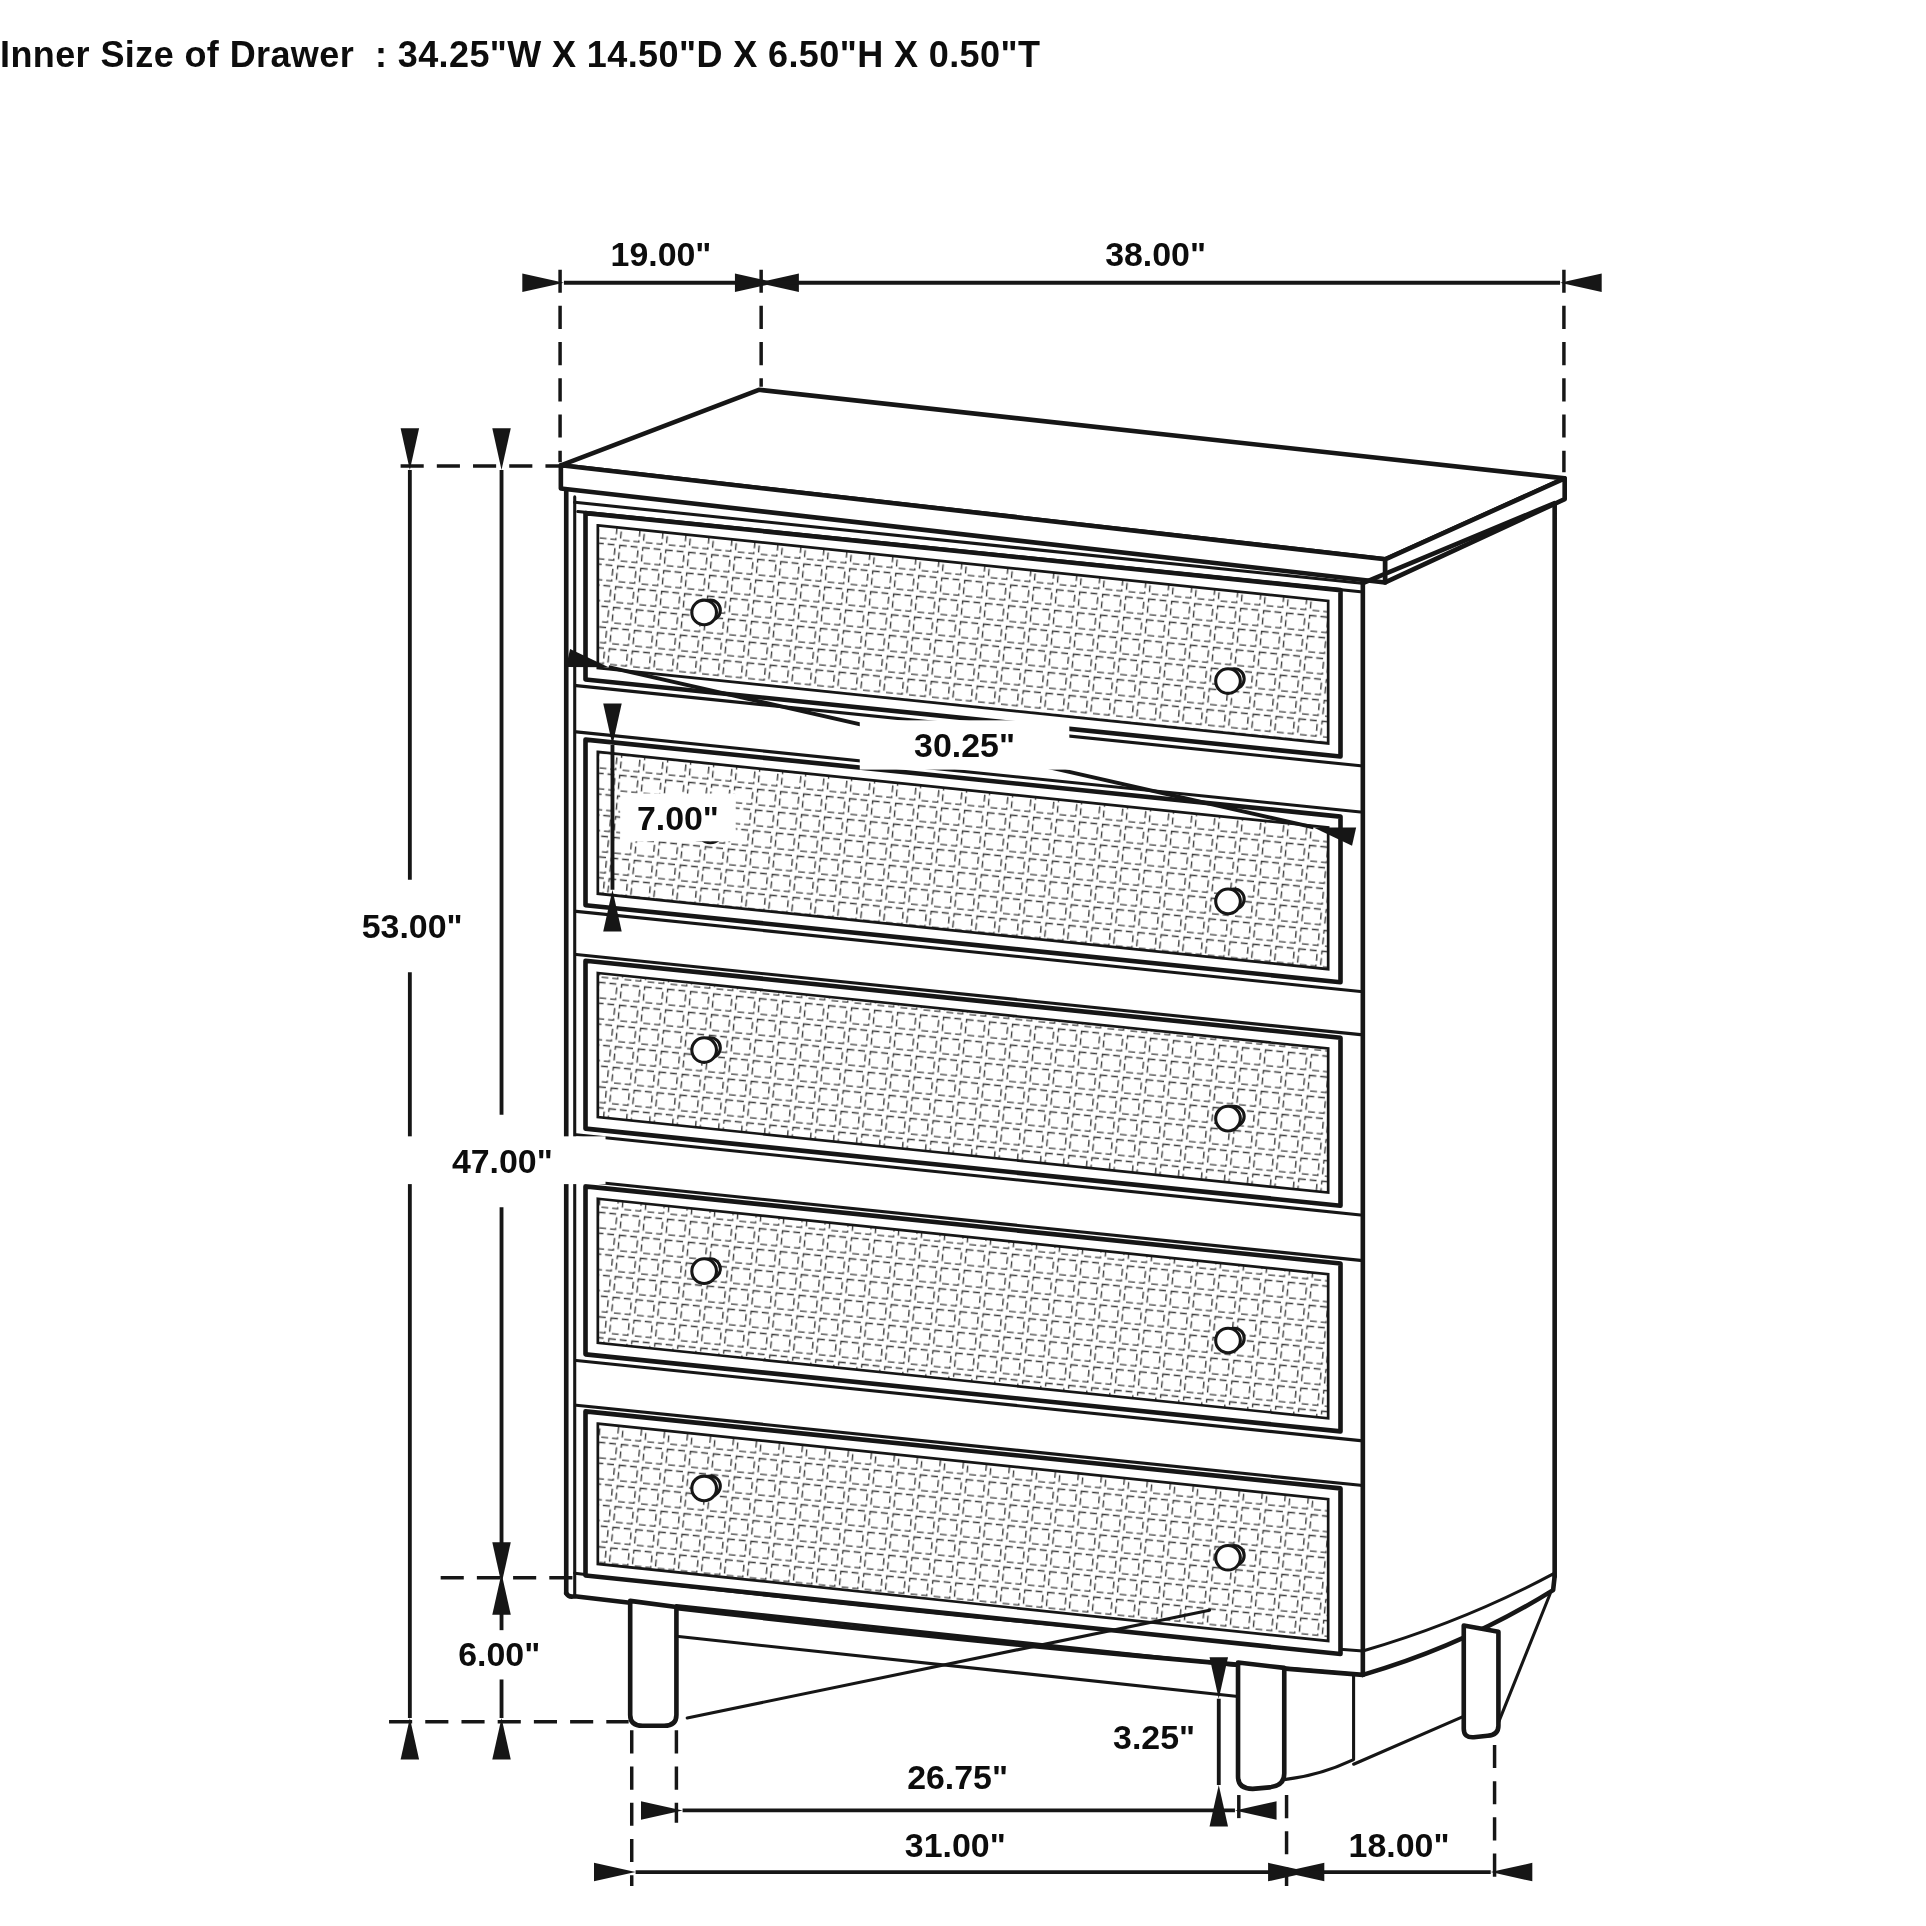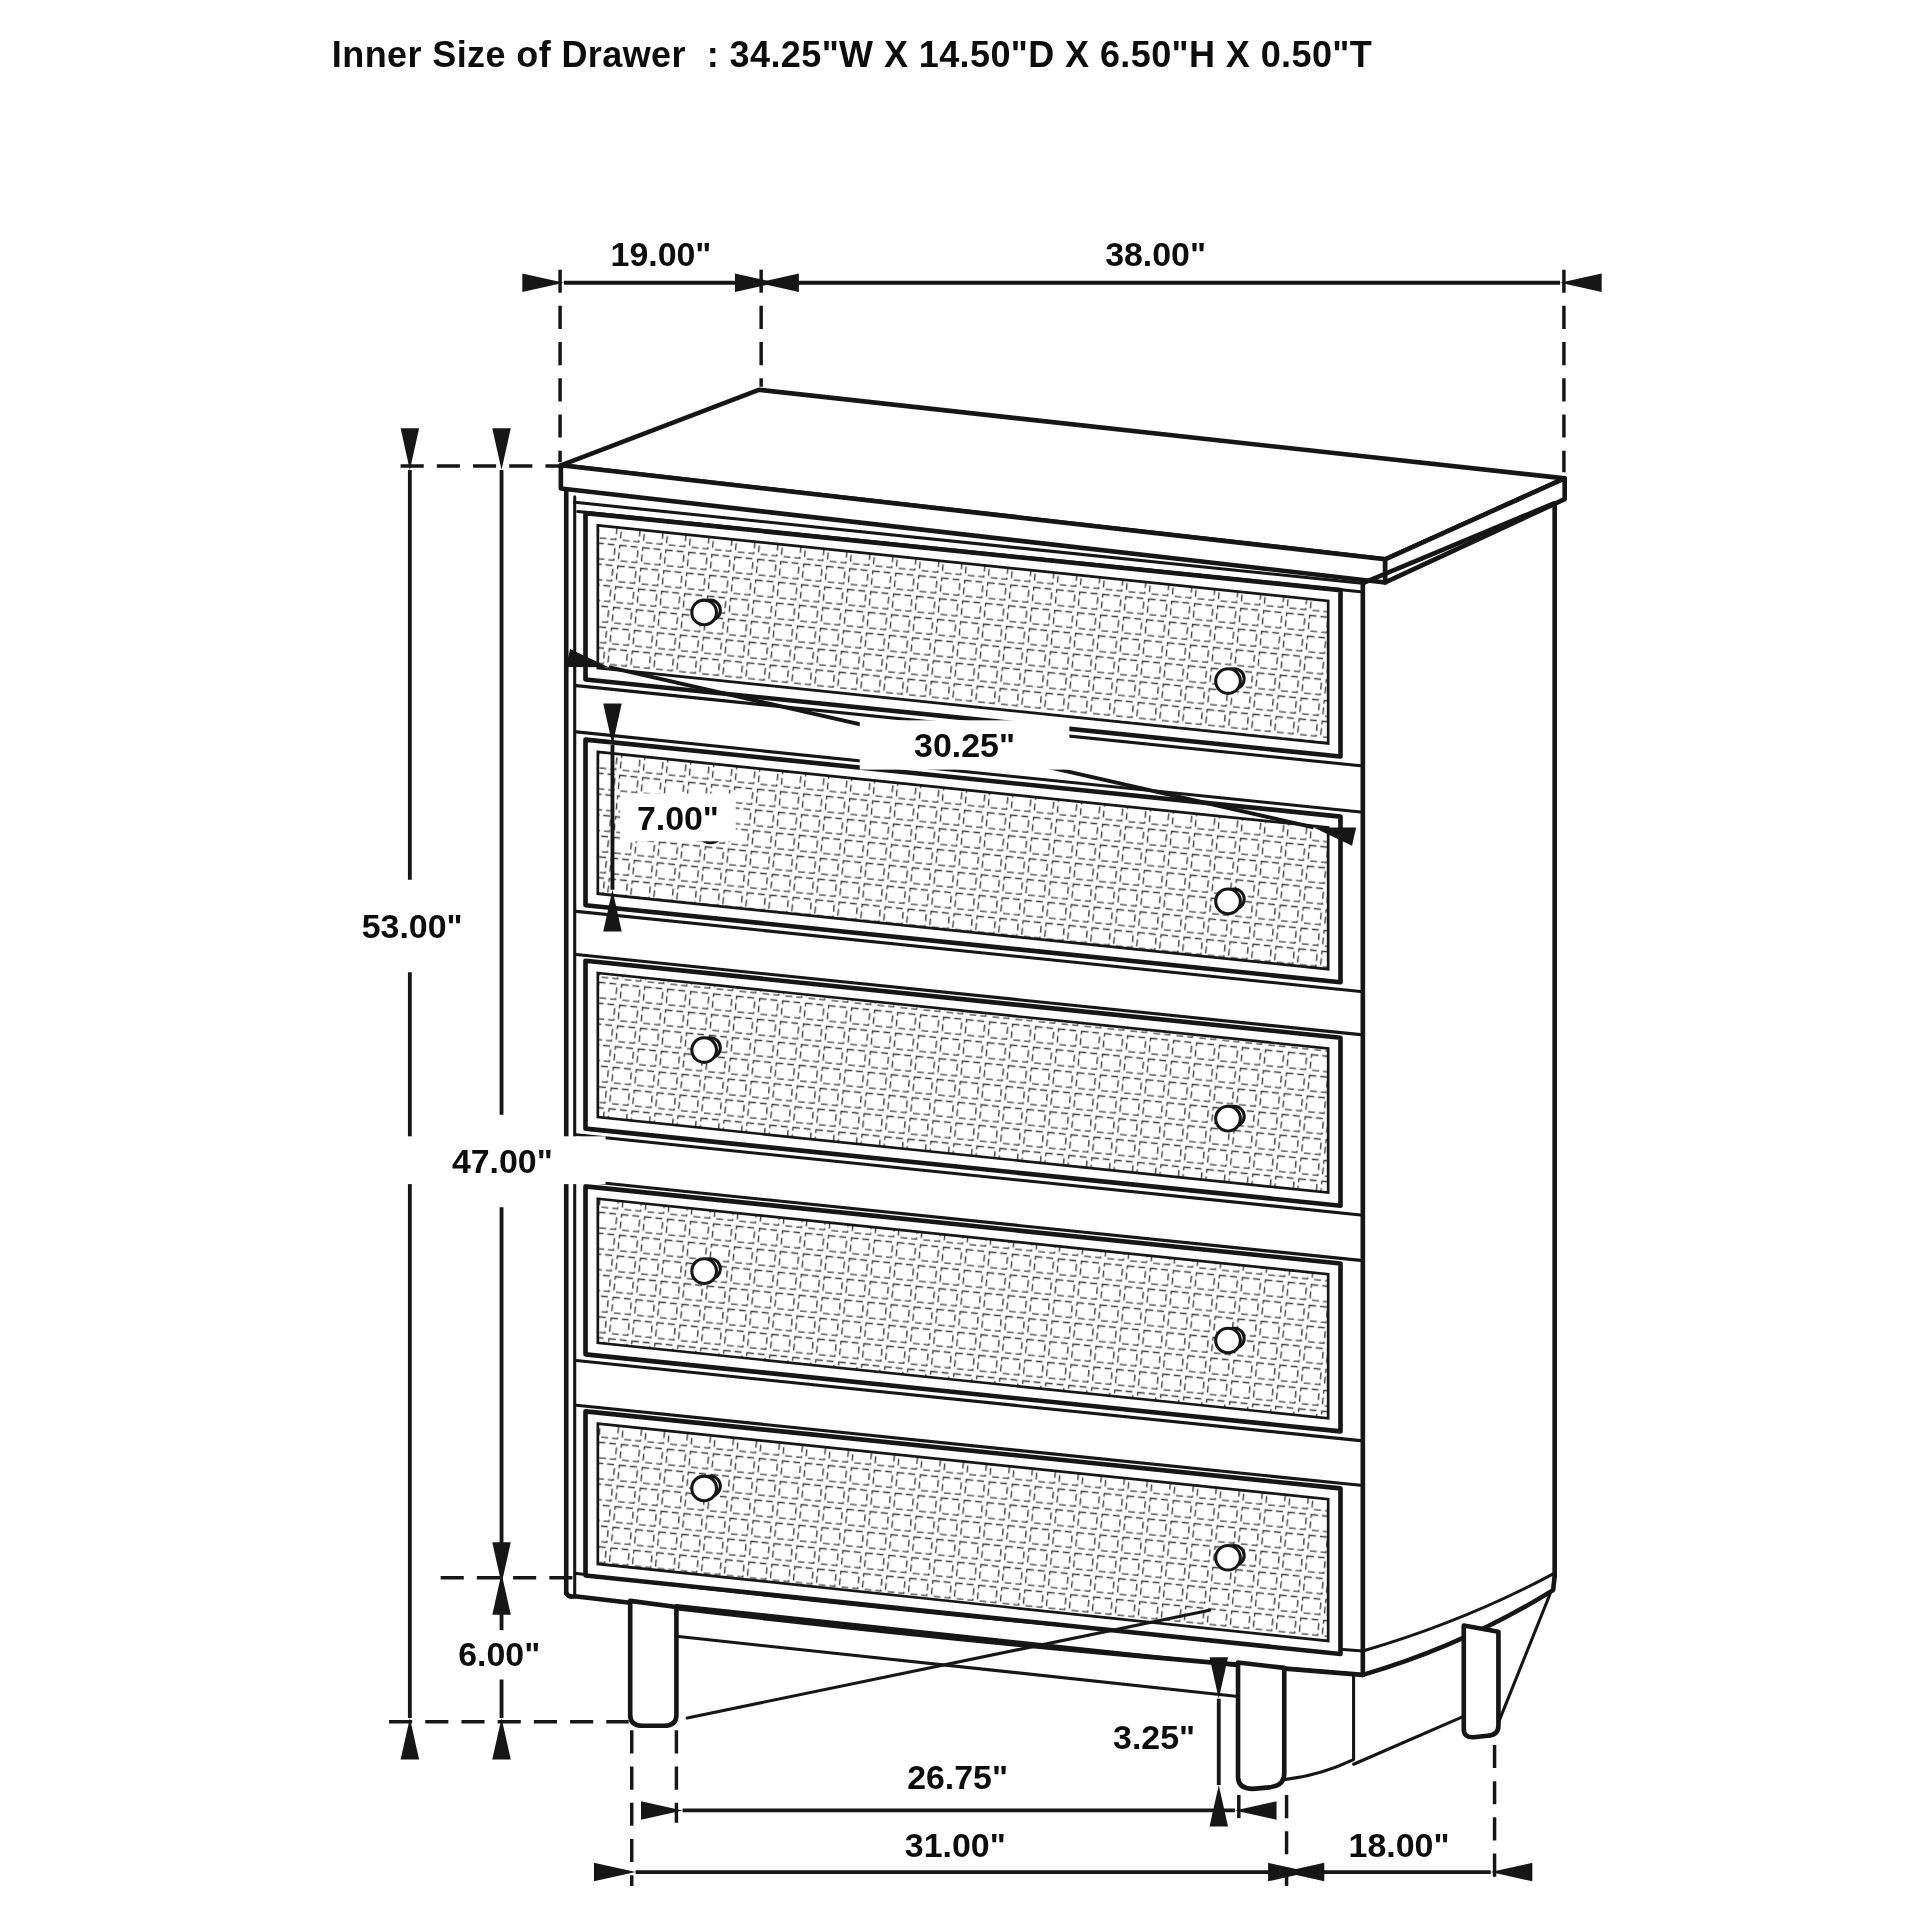--- a/index.html
+++ b/index.html
@@ -1,19 +1,19 @@
 <!DOCTYPE html>
 <html style="font-size:12.3px"><head>
 <meta charset="utf-8">
 <style>
   html,body{margin:0;padding:0;background:#ffffff;width:1926px;height:1926px;overflow:hidden;}
   body{font-family:"Liberation Sans", sans-serif;position:relative;}
   .title{
     position:absolute;top:34px;left:0;width:1704px;
-    text-align:center;font-size:36px;font-weight:bold;color:#0d0d0d;
+    font-size:36px;font-weight:bold;color:#0d0d0d;
     white-space:pre;letter-spacing:0.4px;
   }
   .stage{position:absolute;top:0;left:0;}
   svg text{
     font-family:"Liberation Sans", sans-serif;
     font-size:44px;font-weight:bold;fill:#0d0d0d;
     text-anchor:middle;
   }
   .ln{stroke:#161616;fill:none;stroke-linejoin:round;stroke-linecap:round;}
   .w6{stroke-width:6px;} .w4{stroke-width:4px;}

